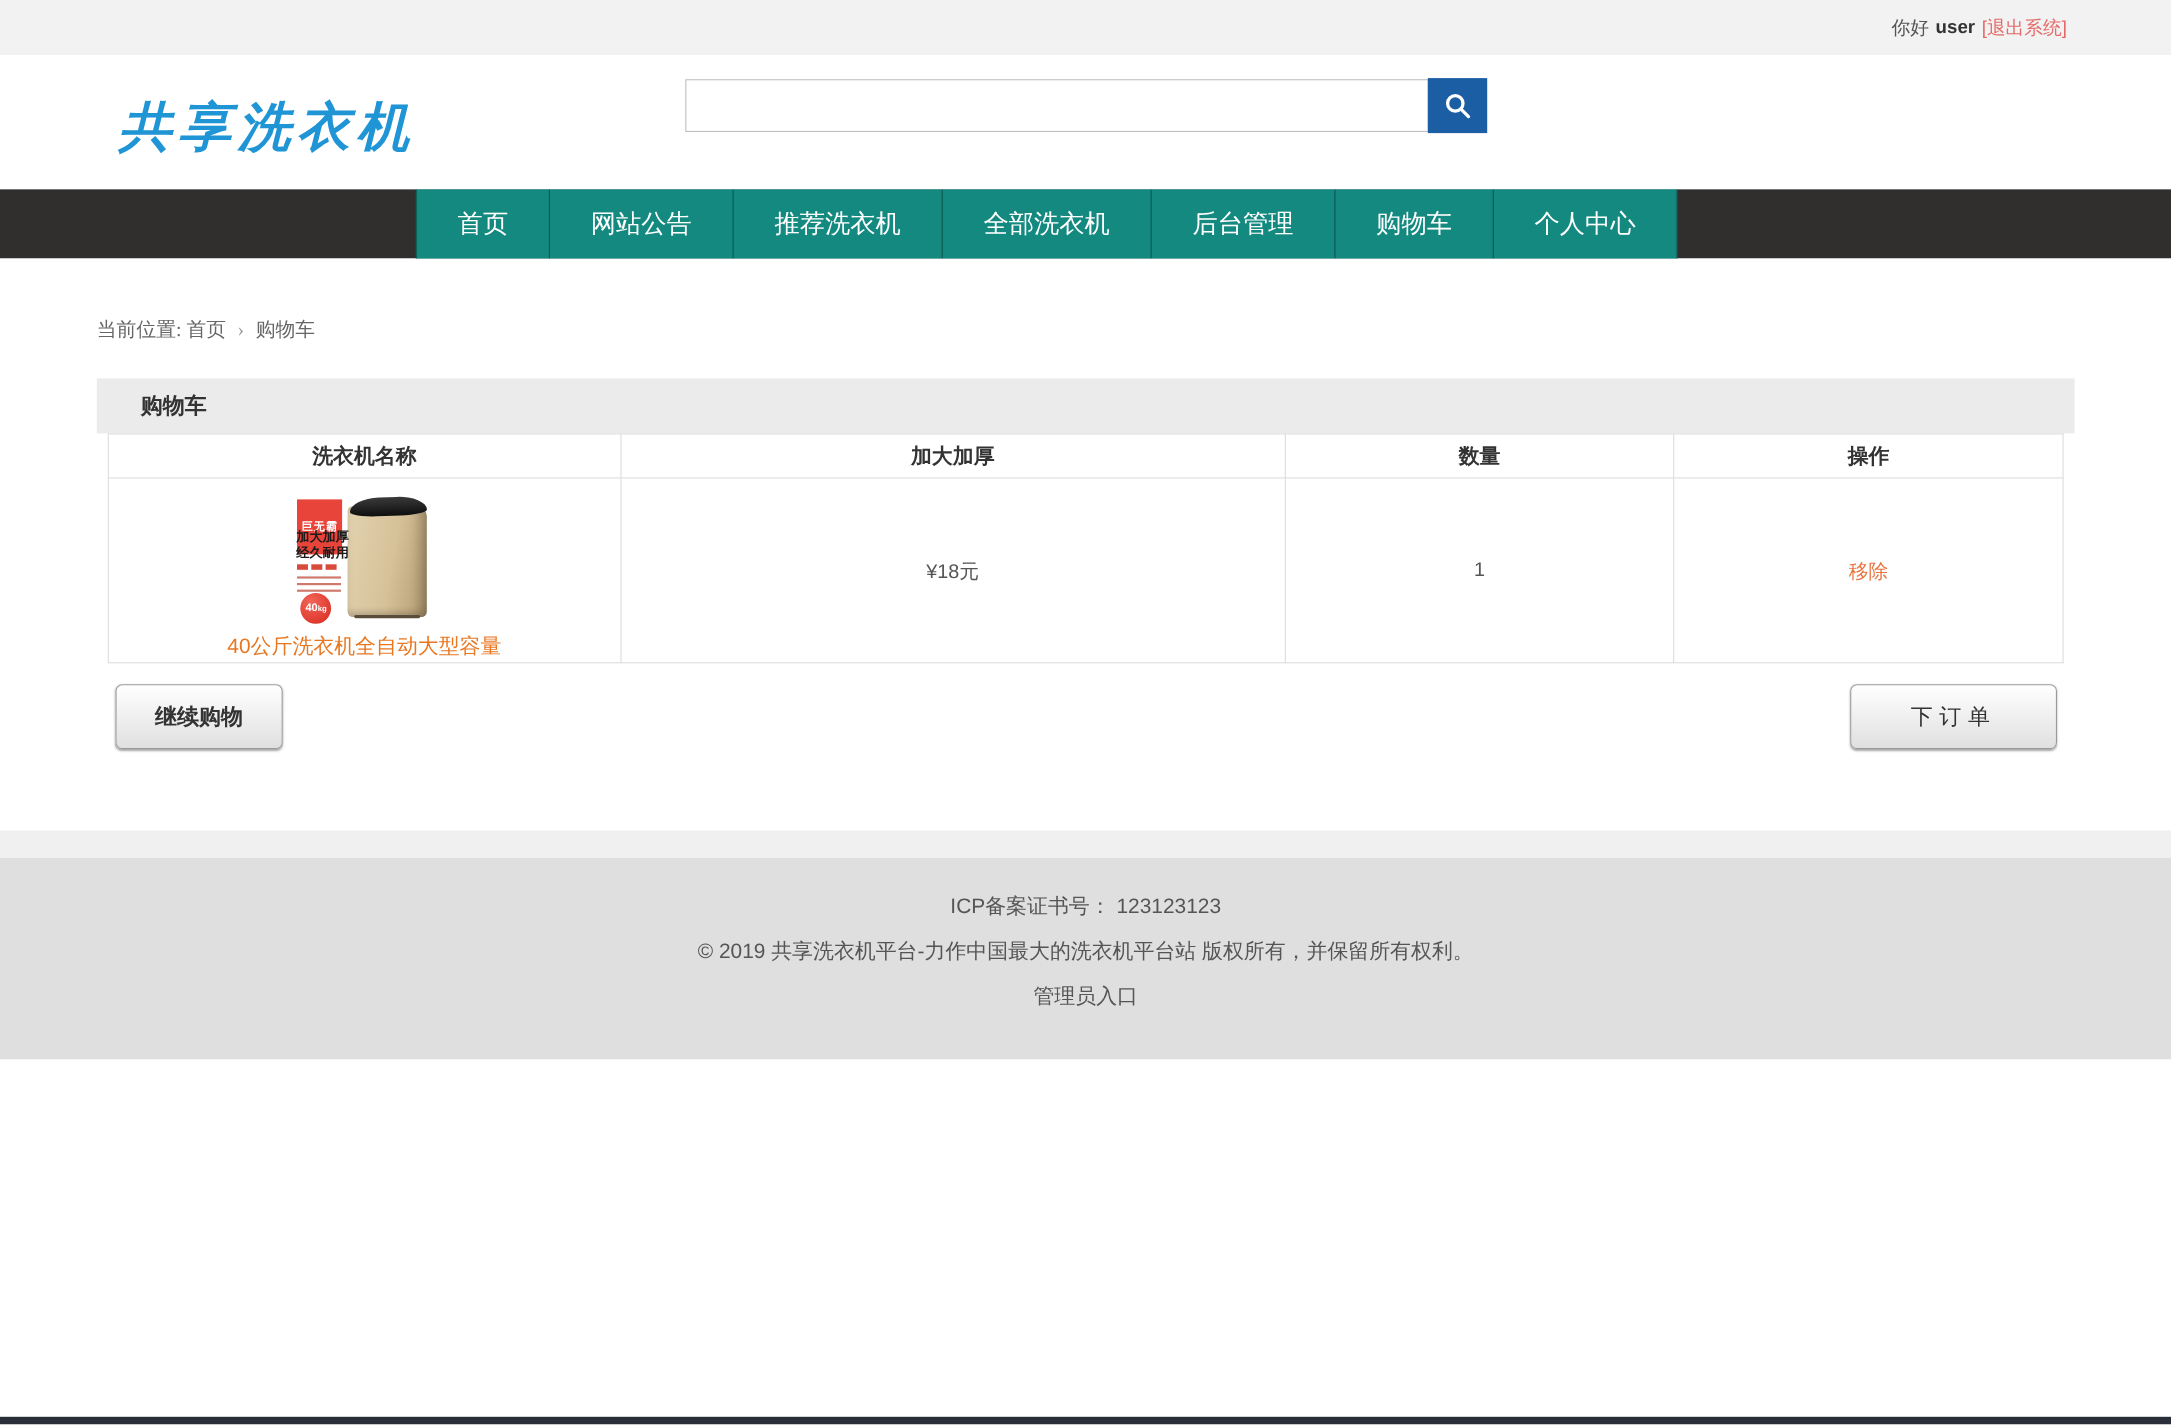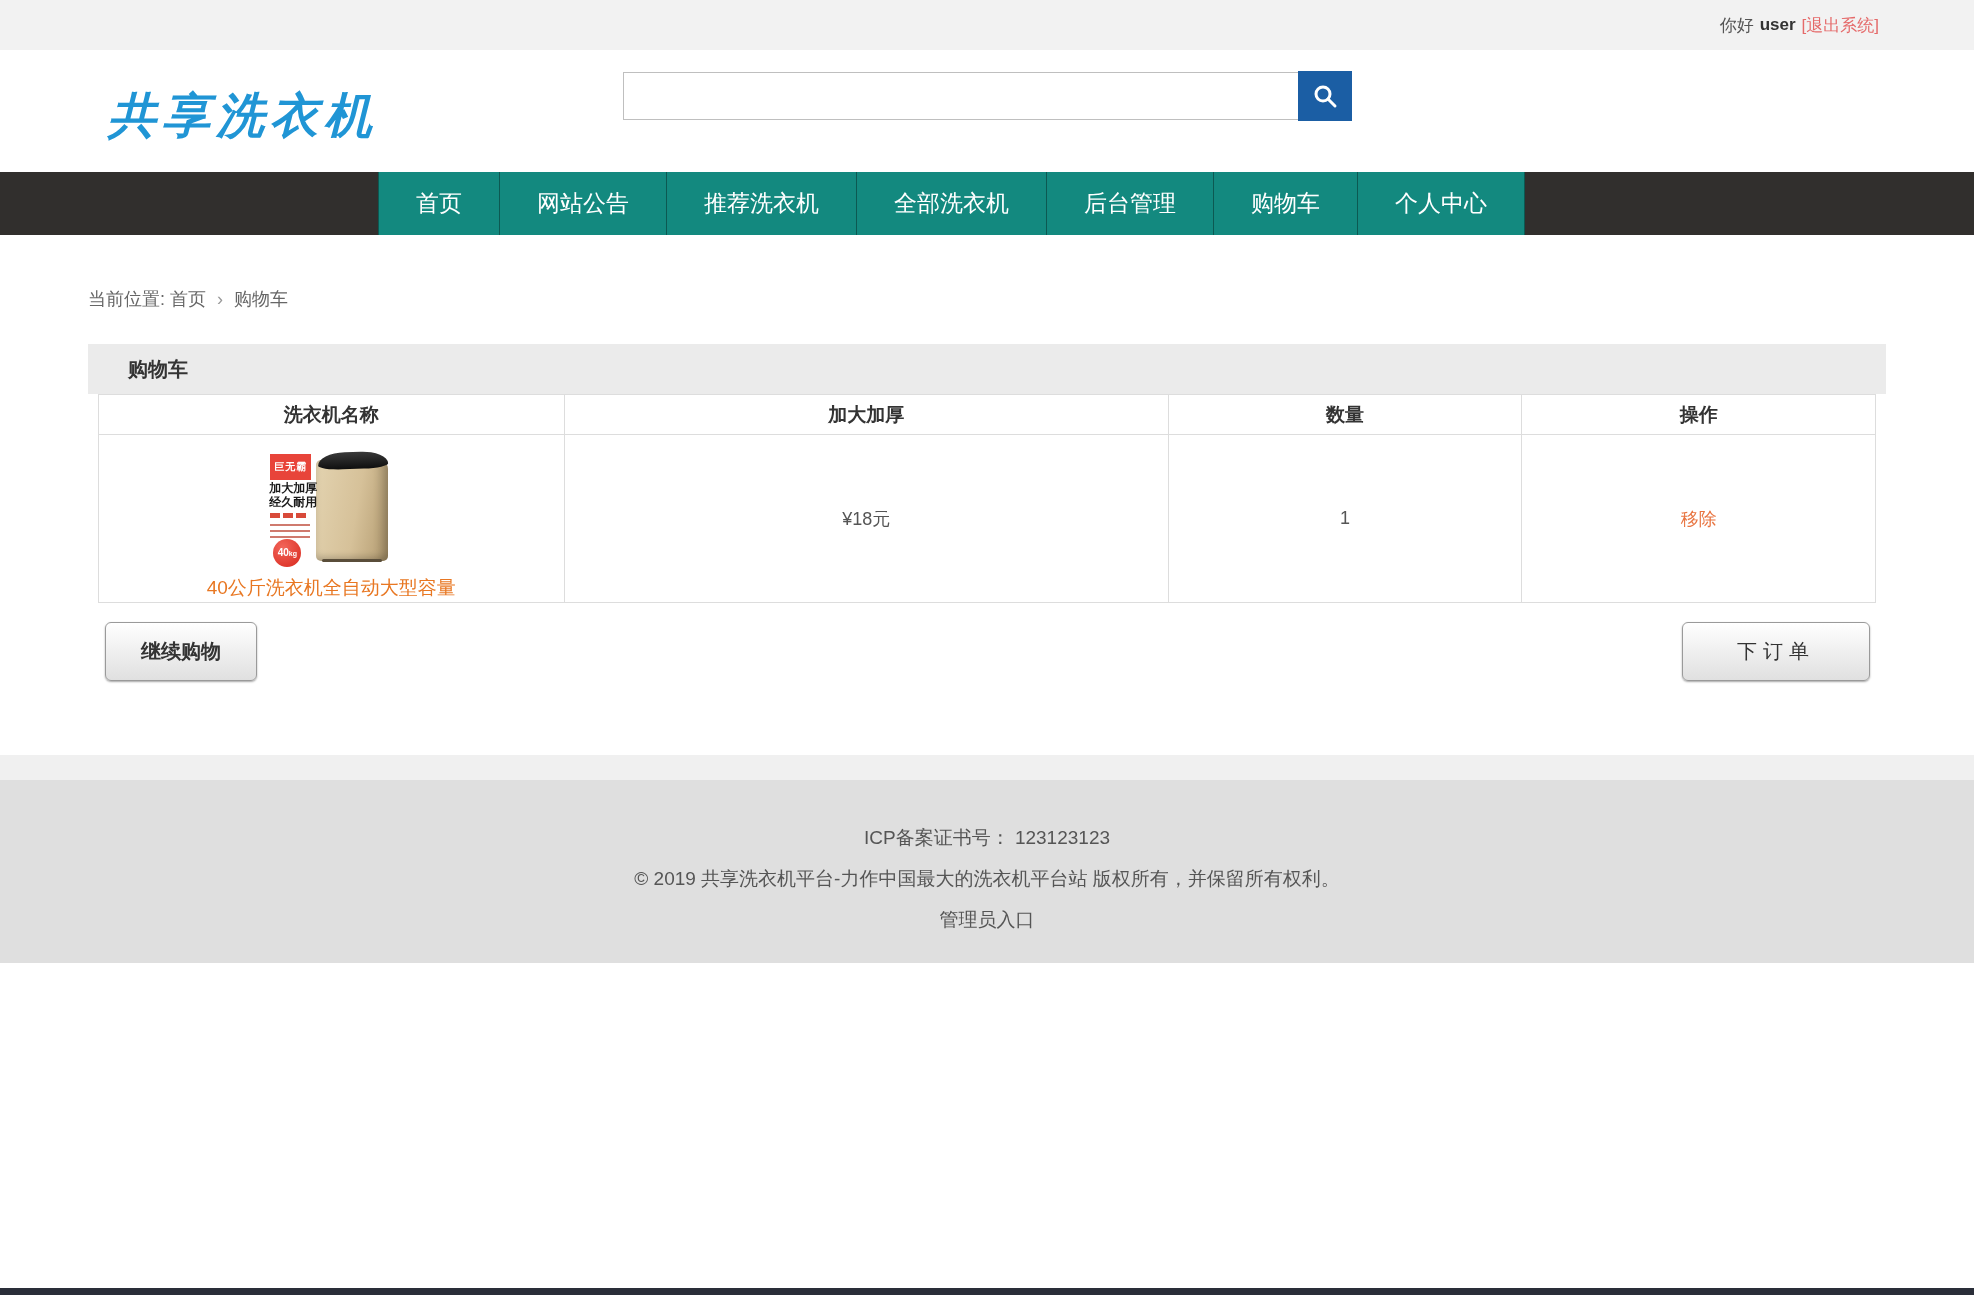--- a/index.html
+++ b/index.html
@@ -99,20 +99,21 @@
   
   .main {
     height: 520px;
     background: #ffffff;
     overflow: hidden;
   }
   .breadcrumb {
     margin: 52px 4px 0 88px;
     font-size: 18px;
     color: #666;
+    font-family: Liberation Serif, serif;
   }
   .breadcrumb .bc-link { color: #666; cursor: pointer; }
   .breadcrumb .bc-sep { color: #999; margin: 0 6px; }
 
   .panel { margin: 33px 88px 0 88px; }
   .panel-header {
     background: #ebebeb;
     height: 50px;
     line-height: 50px;
     padding-left: 40px;
@@ -185,21 +186,21 @@
     background: #5a4e3a;
     border-radius: 2px;
   }
   .pi-badge {
     position: absolute;
     left: 6px; top: 5px;
     background: #e8443a;
     color: #fff;
     font-size: 10px;
     font-weight: bold;
-    padding: 6px 4px;
+    padding: 18px 4px;
     letter-spacing: 1px;
   }
   .pi-text {
     position: absolute;
     left: 5px; top: 32px;
     font-size: 12px;
     font-weight: bold;
     color: #1a1a1a;
     line-height: 14px;
     text-align: right;
@@ -260,21 +261,21 @@
   }
 
   
   .pre-footer { height: 25px; background: #f0f0f0; }
   .footer {
     height: 183px;
     background: #dfdfdf;
     text-align: center;
     color: #555;
     font-size: 19px;
-    padding-top: 45px;
+    padding-top: 31px;
   }
   .footer div { margin-bottom: 15px; }
   .footer .admin-link { color: #555; cursor: pointer; }
 
   .bottom-bar {
     position: absolute;
     bottom: 0; left: 0;
     width: 100%;
     height: 7px;
     background: #2a2e39;

